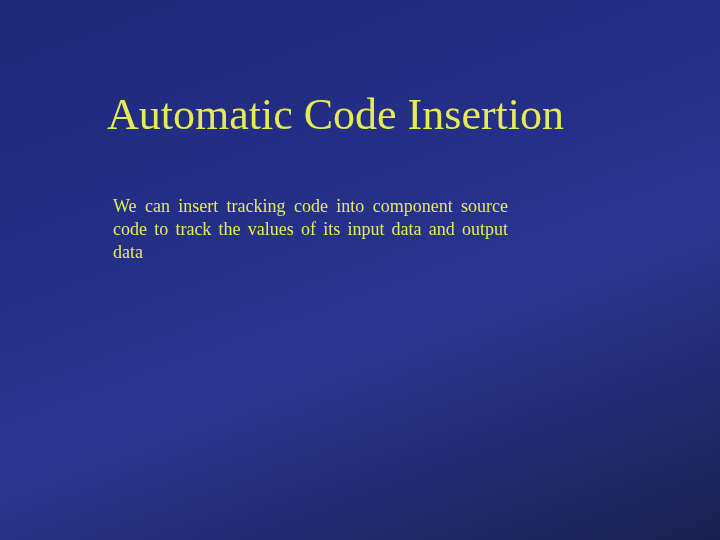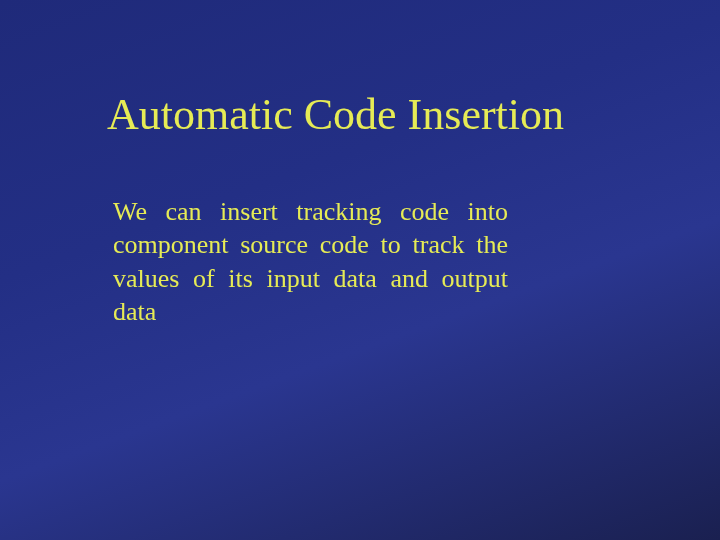--- a/index.html
+++ b/index.html
@@ -28,21 +28,21 @@
     font-size: 44px;
     line-height: 1.15;
     color: #e6eb55;
     font-weight: 400;
   }
   .body-text {
     position: absolute;
     left: 113px;
     top: 195px;
     width: 395px;
-    font-size: 26px;
+    font-size: 18px;
     line-height: 1.28;
     color: #e6eb55;
     text-align: justify;
     text-justify: inter-word;
     font-weight: 400;
   }
 </style>
 </head>
 <body>
 

